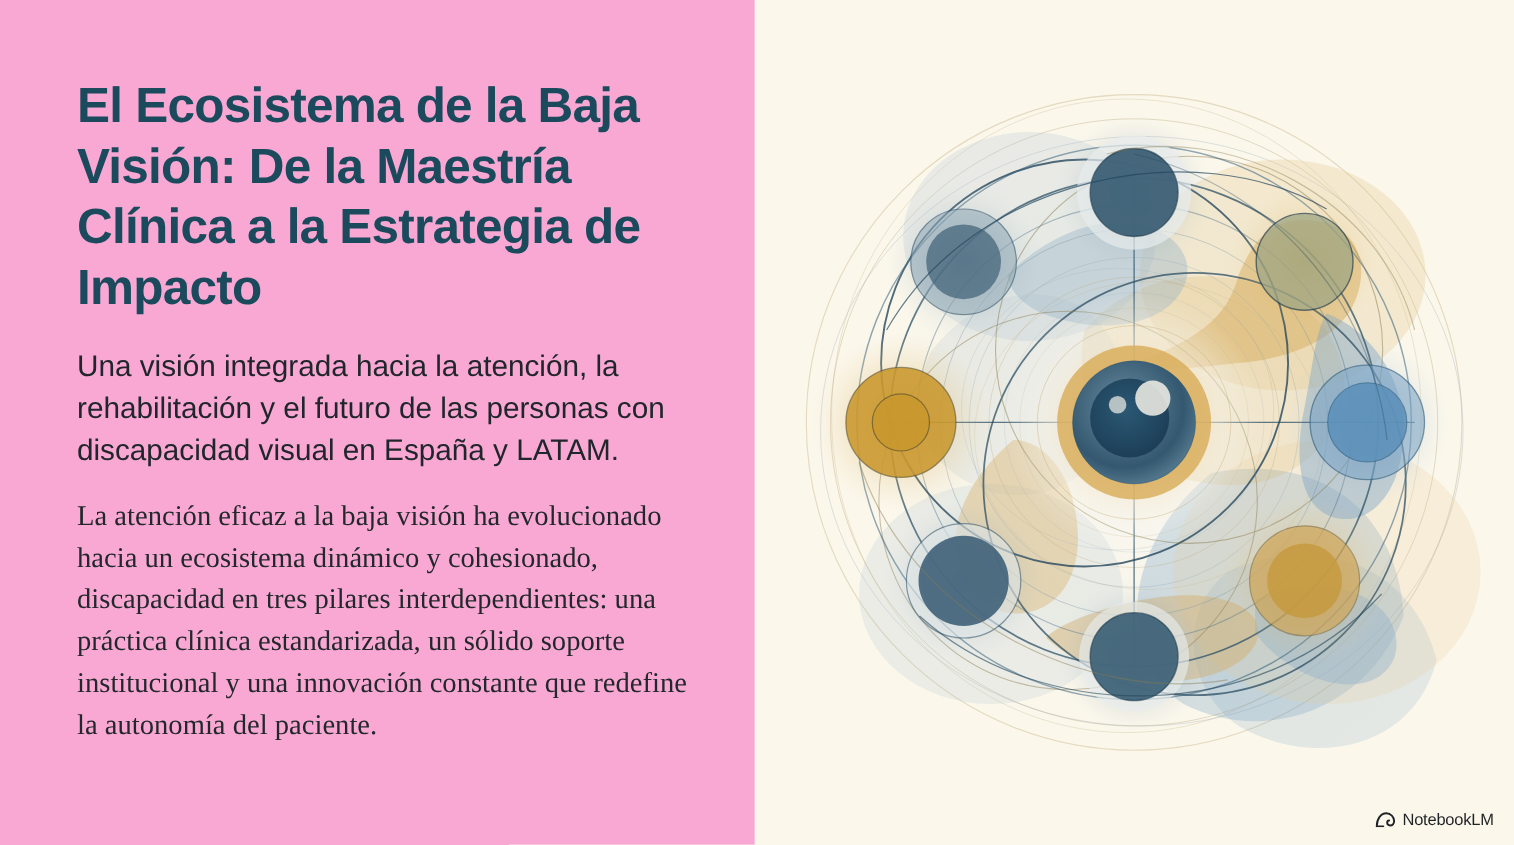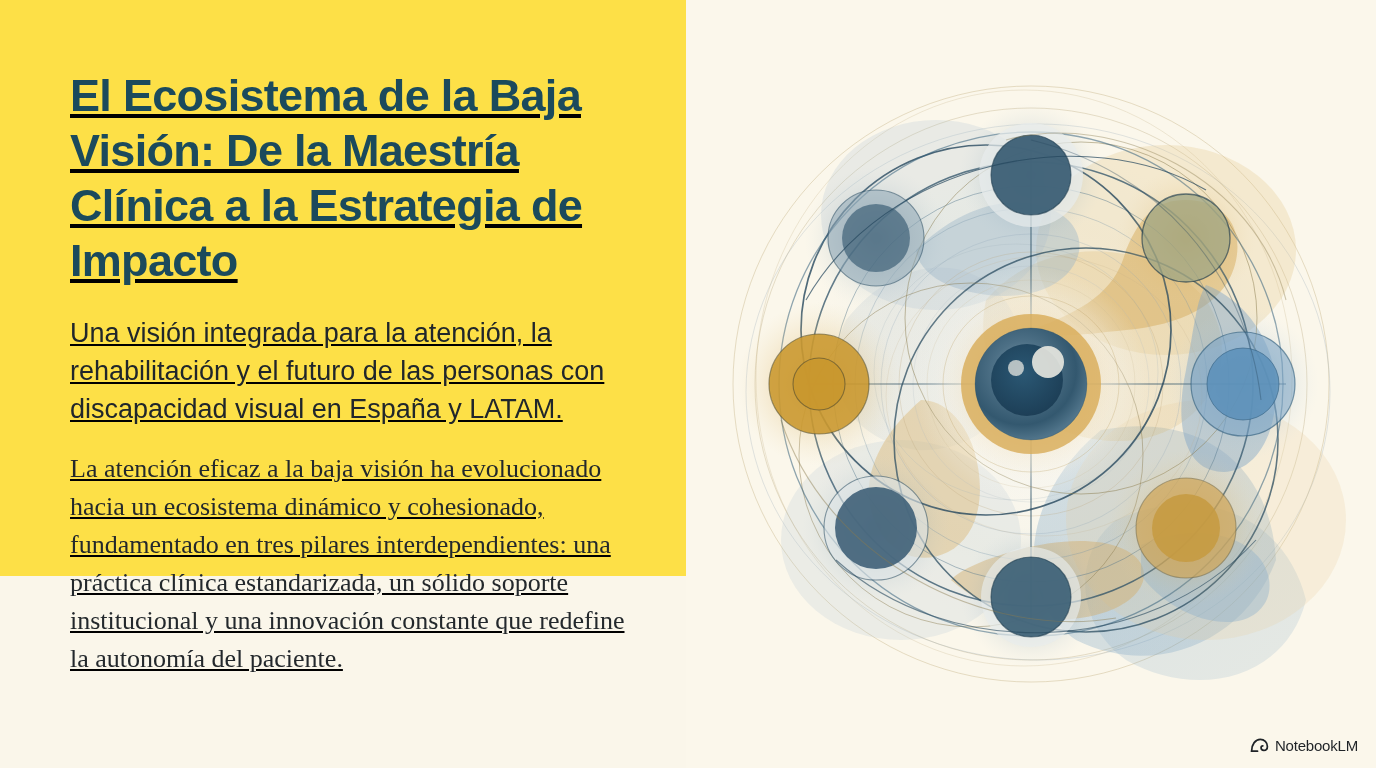--- a/index.html
+++ b/index.html
@@ -9,26 +9,25 @@
     font-family:"Liberation Sans", sans-serif;
   }
   #slide{
     position:relative;width:1376px;height:768px;
     background:#faf6ea;display:flex;
   }
 
   
   #left-panel{
     position:relative;
-    width:686px;height:576px;
-    background:#fde047;
+    width:686px;height:768px;
+    background:#f9a8d4;
     box-sizing:border-box;
     padding:68px 40px 0 70px;
     z-index:3;
-    text-decoration:underline;
   }
   #page-title{
     margin:0;
     font-family:"Liberation Sans", sans-serif;
     font-weight:bold;
     font-size:45px;
     line-height:55px;
     letter-spacing:-0.7px;
     color:#1b4a5c;
     max-width:600px;
@@ -75,23 +74,23 @@
   #brand-mark{width:19px;height:15px;display:block;}
 </style>
 </head>
 <body>
 
 <div id="slide">
 
   <div id="left-panel">
     <h1 id="page-title">El Ecosistema de la Baja Visión: De la Maestría Clínica a la Estrategia de Impacto</h1>
 
-    <p id="subtitle">Una visión integrada para la atención, la rehabilitación y el futuro de las personas con discapacidad visual en España y LATAM.</p>
-
-    <p id="body-paragraph">La atención eficaz a la baja visión ha evolucionado hacia un ecosistema dinámico y cohesionado, fundamentado en tres pilares interdependientes: una práctica clínica estandarizada, un sólido soporte institucional y una innovación constante que redefine la autonomía del paciente.</p>
+    <p id="subtitle">Una visión integrada hacia la atención, la rehabilitación y el futuro de las personas con discapacidad visual en España y LATAM.</p>
+
+    <p id="body-paragraph">La atención eficaz a la baja visión ha evolucionado hacia un ecosistema dinámico y cohesionado, discapacidad en tres pilares interdependientes: una práctica clínica estandarizada, un sólido soporte institucional y una innovación constante que redefine la autonomía del paciente.</p>
   </div>
 
   <div id="art-panel">
     <svg id="art-svg" viewBox="0 0 690 768">
       <defs>
         <radialGradient id="gGold" cx="50%" cy="50%" r="50%">
           <stop offset="0%" stop-color="#c9972e" stop-opacity="0.85"></stop>
           <stop offset="55%" stop-color="#dcb362" stop-opacity="0.45"></stop>
           <stop offset="100%" stop-color="#e8d3a2" stop-opacity="0"></stop>
         </radialGradient>

